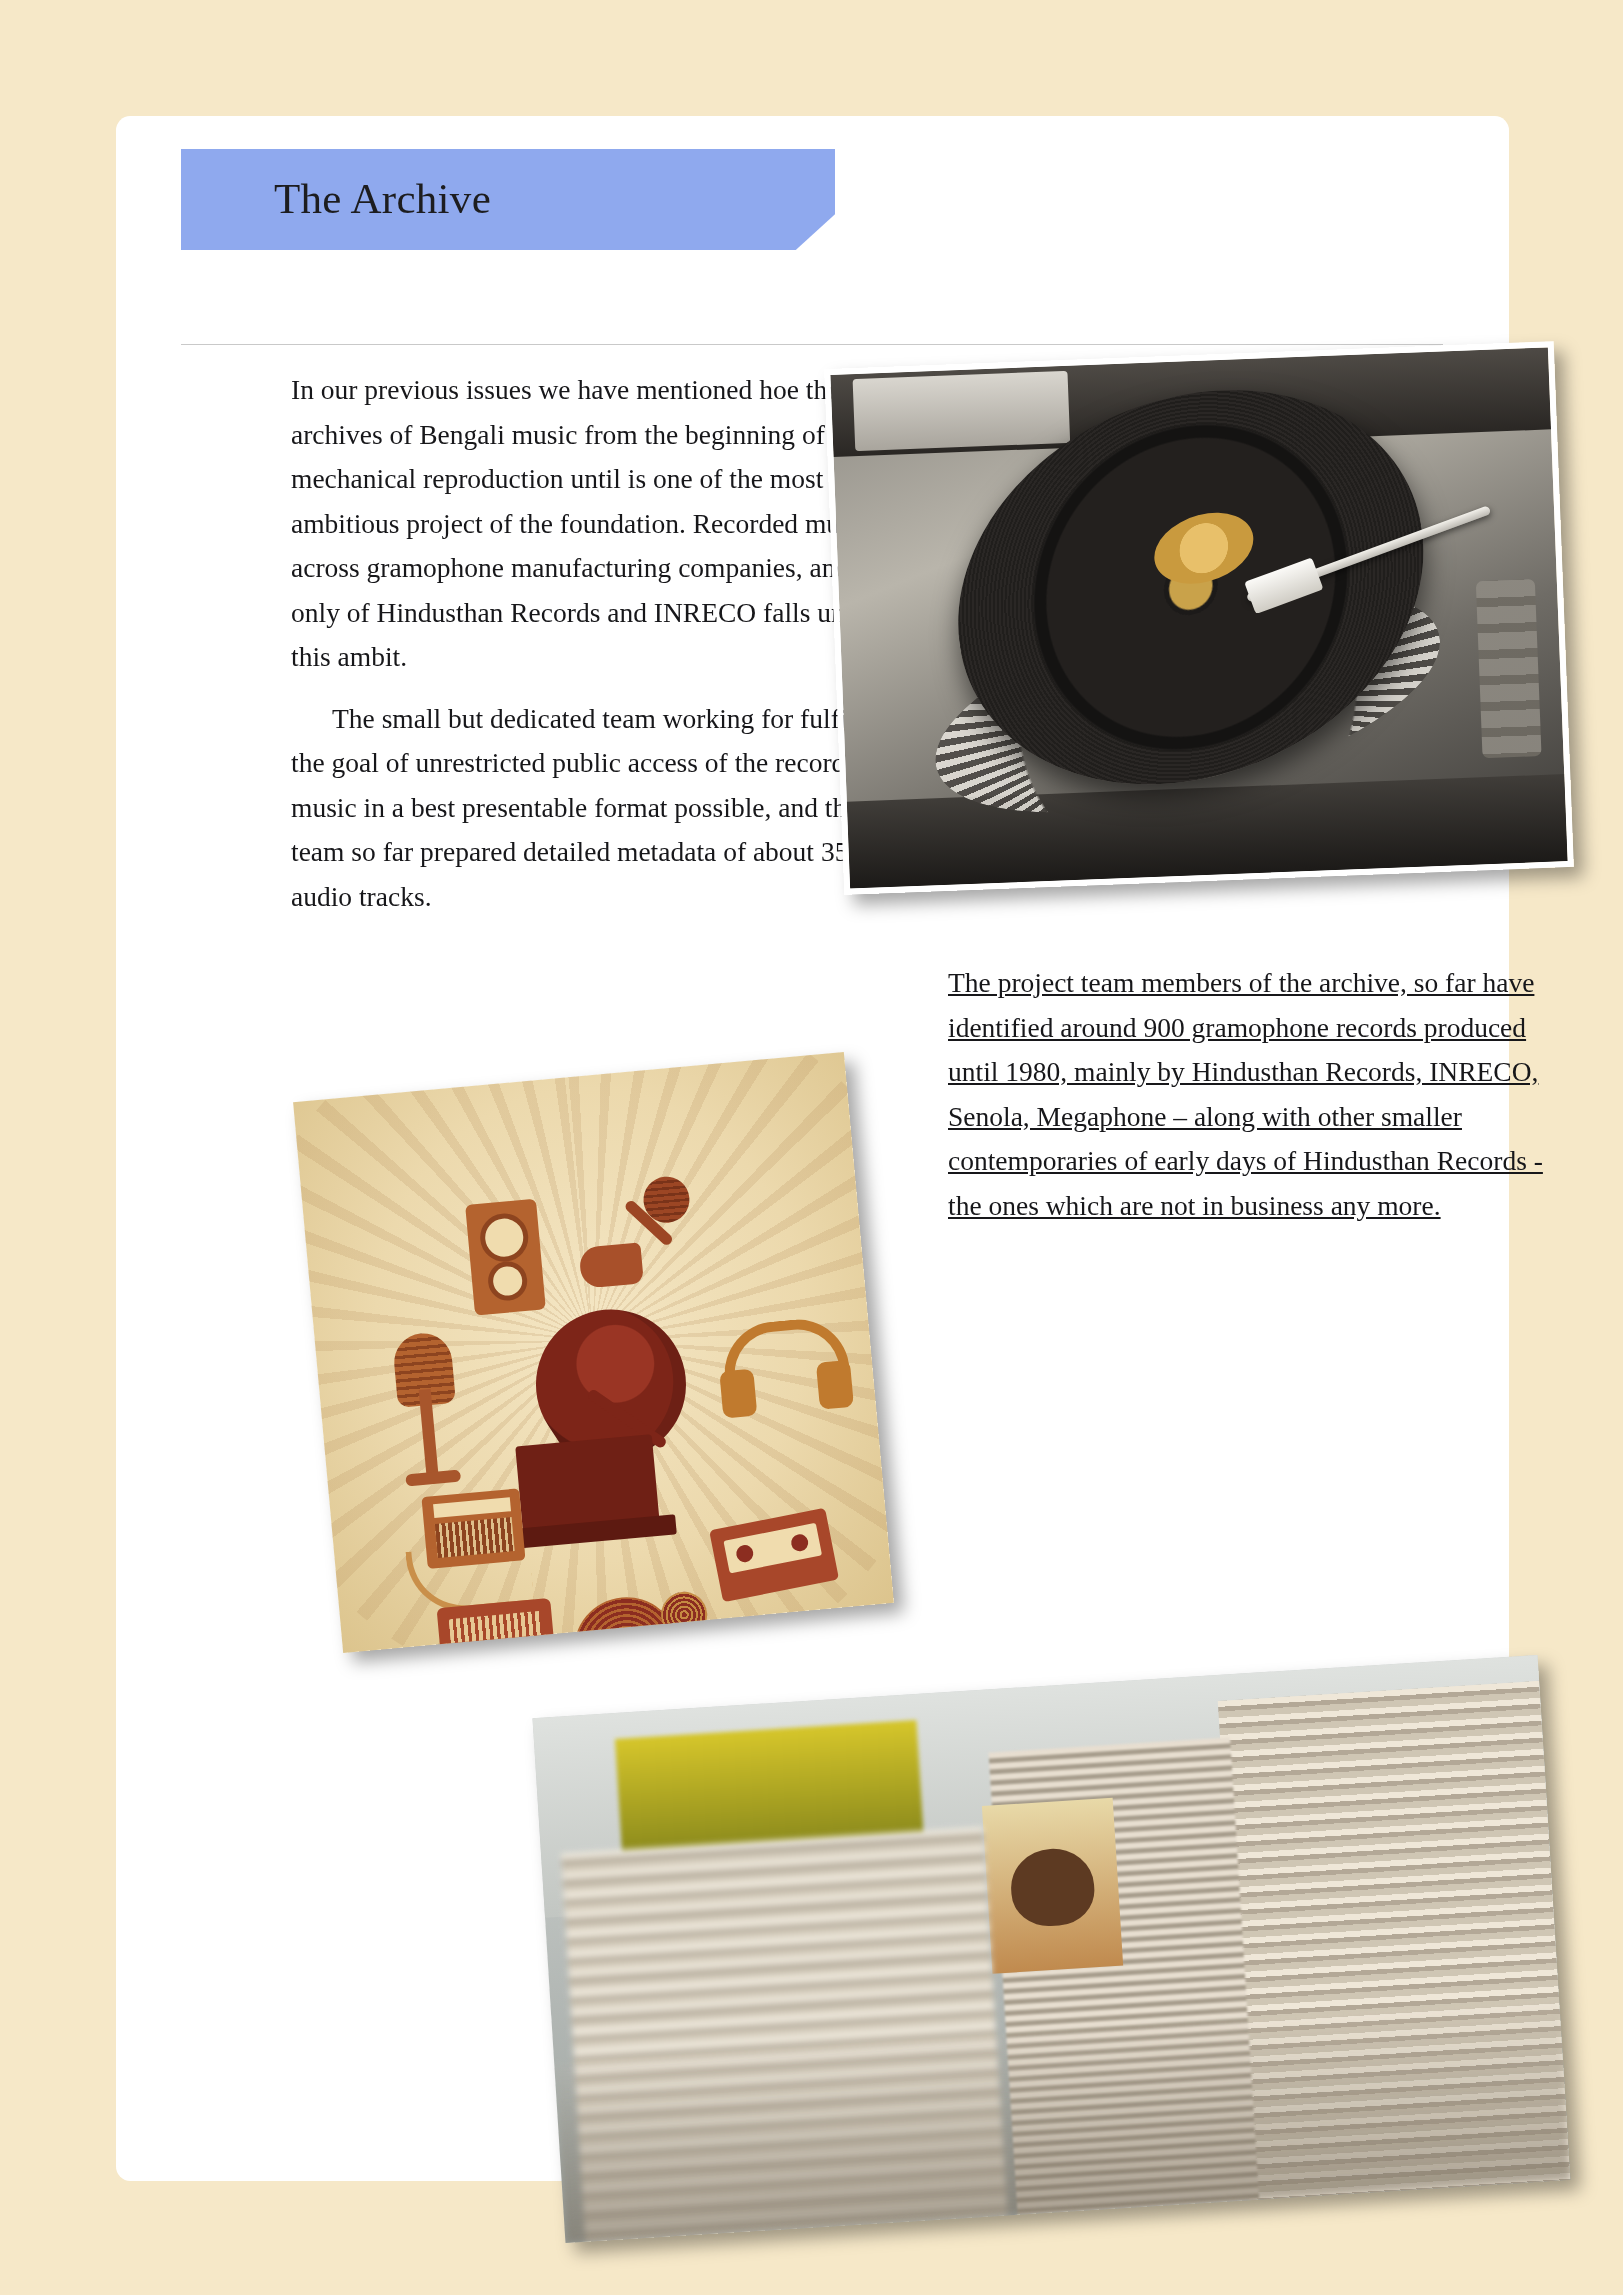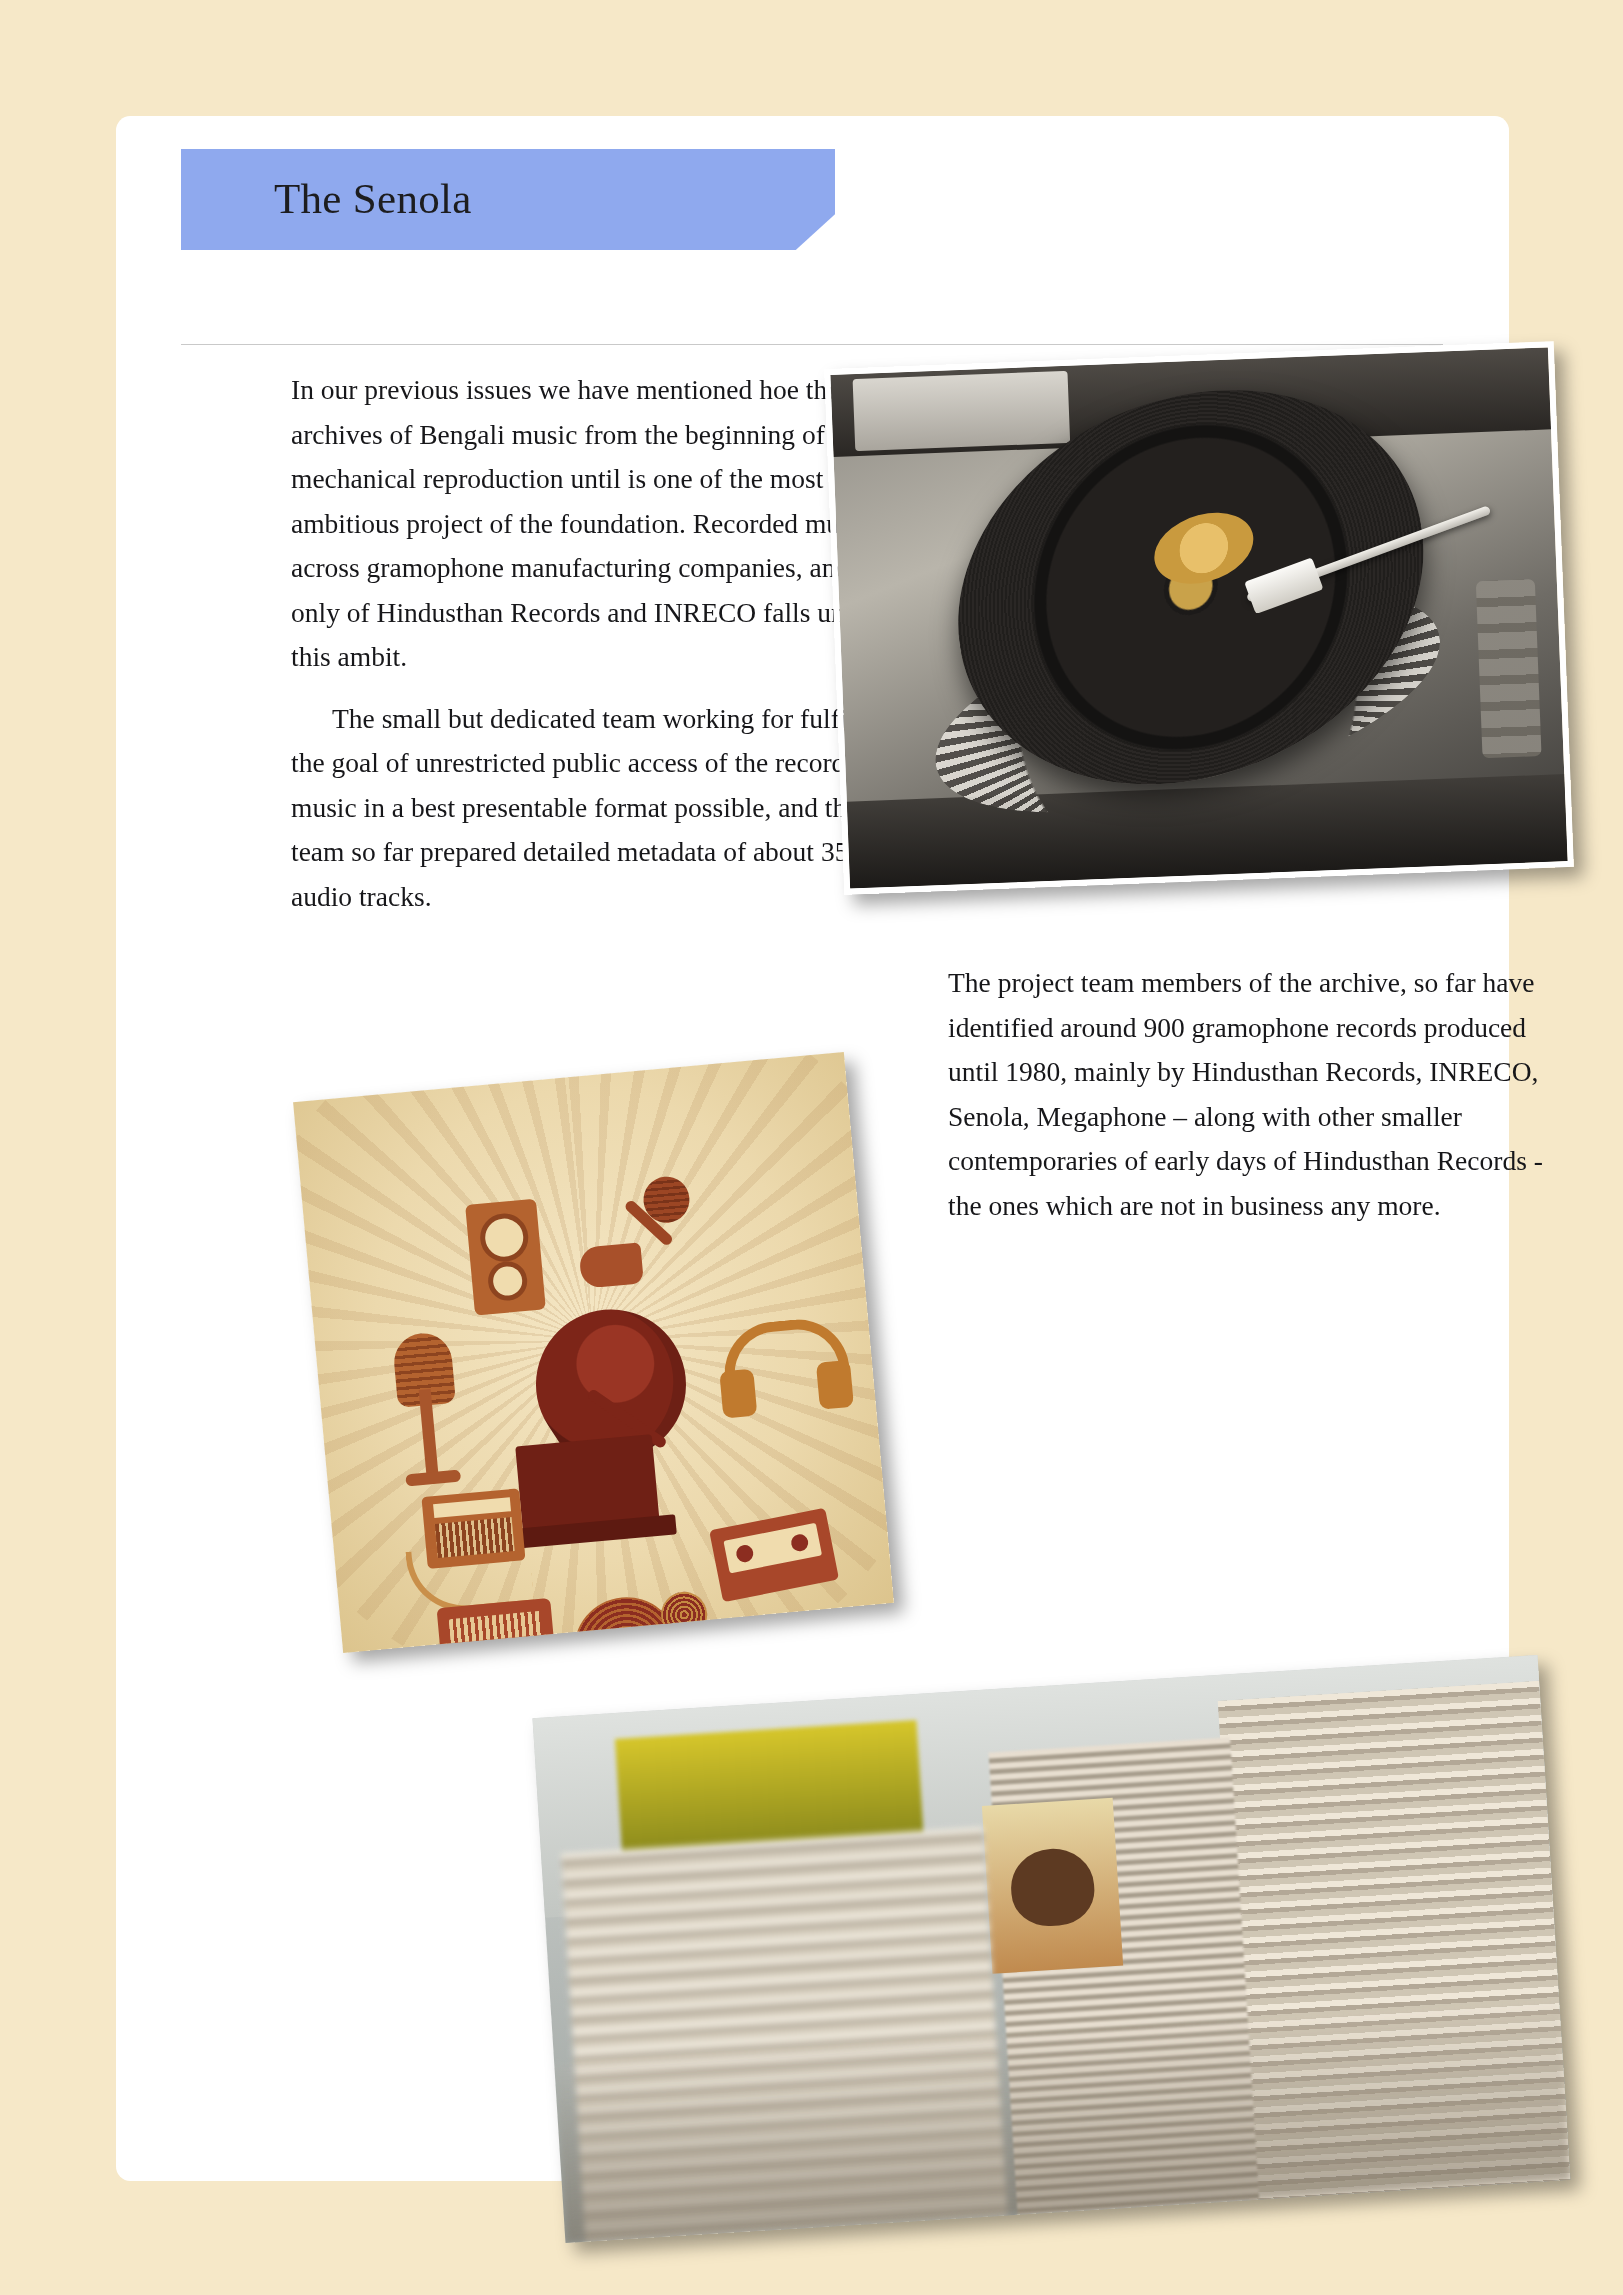--- a/index.html
+++ b/index.html
@@ -79,21 +79,21 @@
 
   .col-right {
     position: absolute;
     left: 832px;
     top: 845px;
     width: 628px;
     font-size: 27.5px;
     line-height: 1.62;
     color: #17171a;
   }
-  .col-right p { margin: 0; }
+  .col-right p { margin: 0; text-decoration: underline; }
 
   .stray-letter {
     position: absolute;
     left: 1403px;
     top: 1910px;
     font-size: 27.5px;
     color: #17171a;
   }
 
   
@@ -520,21 +520,21 @@
 </style>
 </head>
 <body>
 
 <div class="page">
 
   <div class="banner-wrap">
     <svg class="banner-shape" viewBox="0 0 1000 155" preserveAspectRatio="none">
       <polygon points="0,0 1000,0 1000,100 940,155 0,155" fill="#8fa9ee"></polygon>
     </svg>
-    <div class="banner-title">The Senola</div>
+    <div class="banner-title">The Archive</div>
   </div>
   <div class="header-rule"></div>
 
   <div class="col-left">
     <p>In our previous issues we have mentioned hoe the archives of Bengali music from the beginning of mechanical reproduction until is one of the most ambitious project of the foundation. Recorded music across gramophone manufacturing companies, and not only of Hindusthan Records and INRECO falls under this ambit.</p>
     <p class="indent">The small but dedicated team working for fulfilling the goal of unrestricted public access of the recorded music in a best presentable format possible, and the team so far prepared detailed metadata of about 3500 audio tracks.</p>
   </div>
 
   <div class="col-right">
     <p>The project team members of the archive, so far have identified around 900 gramophone records produced until 1980, mainly by Hindusthan Records, INRECO, Senola, Megaphone – along with other smaller contemporaries of early days of Hindusthan Records - the ones which are not in business any more.</p>

